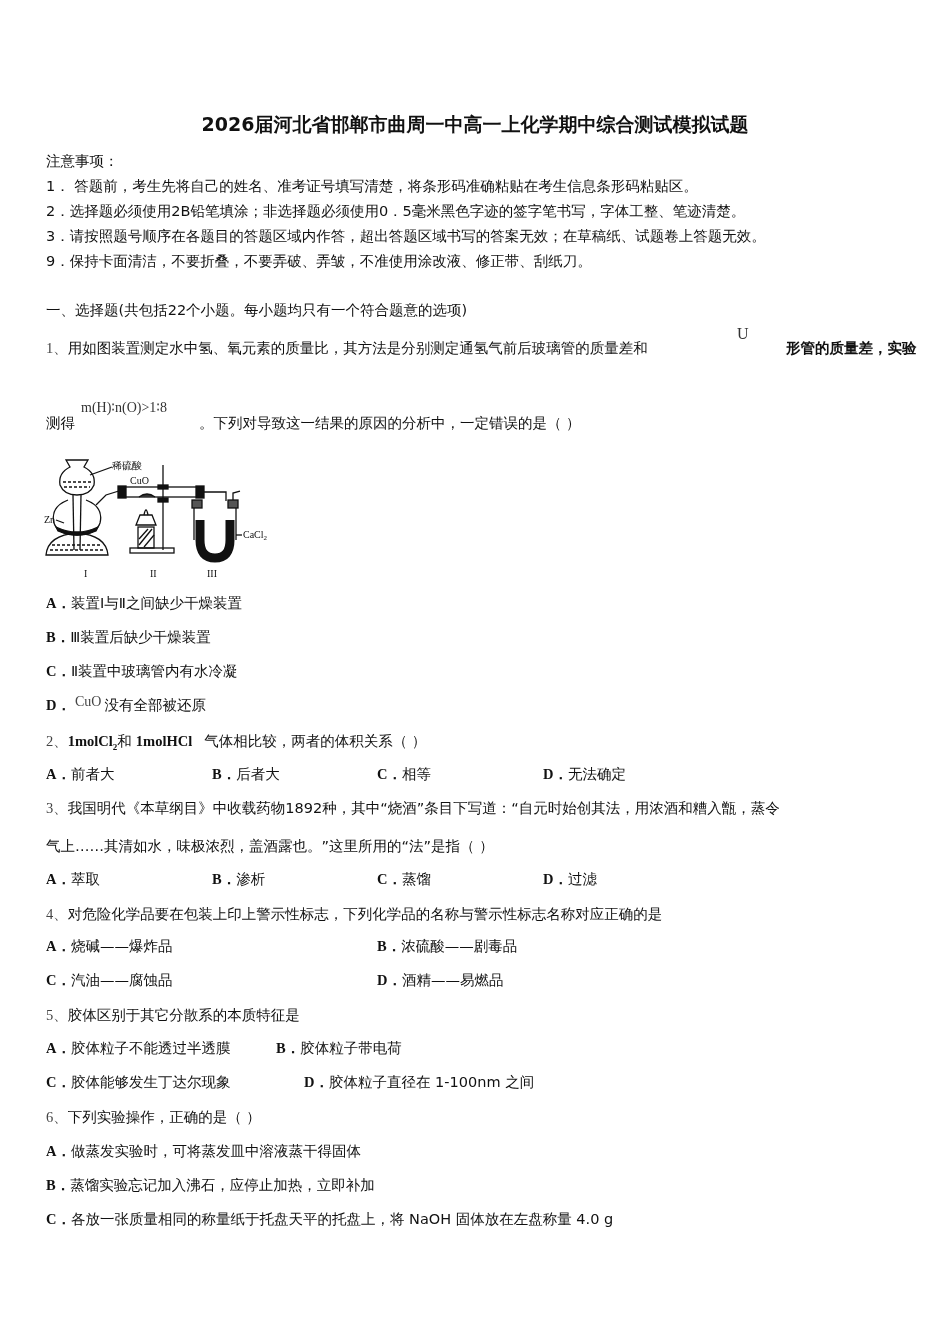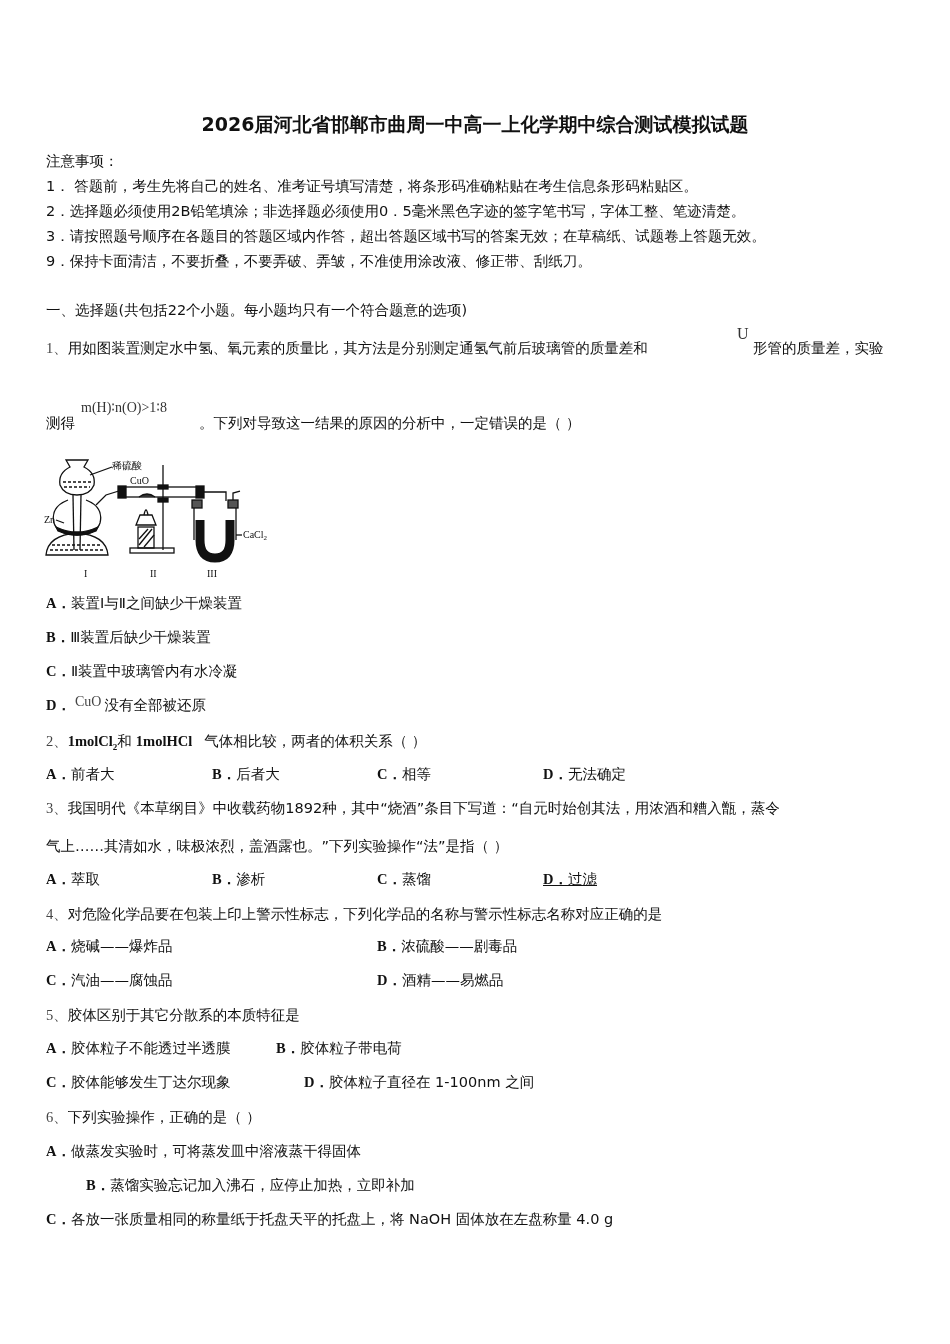--- a/index.html
+++ b/index.html
@@ -26,21 +26,21 @@
 <div class="abs line sans" style="top:201px;">2．选择题必须使用2B铅笔填涂；非选择题必须使用0．5毫米黑色字迹的签字笔书写，字体工整、笔迹清楚。</div>
 <div class="abs line sans" style="top:226px;">3．请按照题号顺序在各题目的答题区域内作答，超出答题区域书写的答案无效；在草稿纸、试题卷上答题无效。</div>
 <div class="abs line sans" style="top:251px;">9．保持卡面清洁，不要折叠，不要弄破、弄皱，不准使用涂改液、修正带、刮纸刀。</div>
 
 <div class="abs line sans" style="top:300px;">一、选择题(共包括22个小题。每小题均只有一个符合题意的选项)</div>
 
 <div class="abs line sans" style="top:338px;">
   <span class="light">1、</span><span>用如图装置测定水中氢、氧元素的质量比，其方法是分别测定通氢气前后玻璃管的质量差和</span>
 </div>
 <span class="sup" style="left:737px; top:325px; font-size:16px;">U</span>
-<div class="abs line sans" style="left:753px; top:338px;">形管的质量差，实验</div>
+<div class="abs line sans" style="left:786px; top:338px;font-weight:bold;">形管的质量差，实验</div>
 
 <div class="abs line sans" style="top:413px;">测得</div>
 <span class="sup" style="left:81px; top:399px;">m(H)∶n(O)&gt;1∶8</span>
 <div class="abs line sans" style="left:199px; top:413px;">。下列对导致这一结果的原因的分析中，一定错误的是（   ）</div>
 
 <div class="figure">
   <svg width="230" height="130" viewBox="0 0 230 130">
     <g stroke="#111" stroke-width="1.3" fill="none">
 
       <path d="M22 5 L44 5 L40 12 Q52 18 50 30 Q46 40 33 40 Q20 40 16 30 Q14 18 26 12 Z"></path>
@@ -109,25 +109,25 @@
   <span class="light">2、</span><span class="b">1molCl</span><sub class="b" style="font-size:9px;">2</sub><span>和</span><span class="b" style="margin-left:4px; margin-right:12px;">1molHCl</span><span>气体相比较，两者的体积关系（    ）</span>
 </div>
 <div class="opt" style="left:46px; top:765px;"><span class="b">A．</span><span class="sans">前者大</span></div>
 <div class="opt" style="left:212px; top:765px;"><span class="b">B．</span><span class="sans">后者大</span></div>
 <div class="opt" style="left:377px; top:765px;"><span class="b">C．</span><span class="sans">相等</span></div>
 <div class="opt" style="left:543px; top:765px;"><span class="b">D．</span><span class="sans">无法确定</span></div>
 
 <div class="abs line sans" style="top:798px;">
   <span class="light">3、</span><span>我国明代《本草纲目》中收载药物1892种，其中“烧酒”条目下写道：“自元时始创其法，用浓酒和糟入甑，蒸令</span>
 </div>
-<div class="abs line sans" style="top:836px;">气上……其清如水，味极浓烈，盖酒露也。”下列实验操作“法”是指（          ）</div>
+<div class="abs line sans" style="top:836px;">气上……其清如水，味极浓烈，盖酒露也。”这里所用的“法”是指（          ）</div>
 <div class="opt" style="left:46px; top:870px;"><span class="b">A．</span><span class="sans">萃取</span></div>
 <div class="opt" style="left:212px; top:870px;"><span class="b">B．</span><span class="sans">渗析</span></div>
 <div class="opt" style="left:377px; top:870px;"><span class="b">C．</span><span class="sans">蒸馏</span></div>
-<div class="opt" style="left:543px; top:870px;text-decoration:underline;"><span class="b">D．</span><span class="sans">过滤</span></div>
+<div class="opt" style="left:543px; top:870px;"><span class="b">D．</span><span class="sans">过滤</span></div>
 
 <div class="abs line sans" style="top:904px;">
   <span class="light">4、</span><span>对危险化学品要在包装上印上警示性标志，下列化学品的名称与警示性标志名称对应正确的是</span>
 </div>
 <div class="opt" style="left:46px; top:937px;text-align:center;"><span class="b">A．</span><span class="sans">烧碱——爆炸品</span></div>
 <div class="opt" style="left:377px; top:937px;"><span class="b">B．</span><span class="sans">浓硫酸——剧毒品</span></div>
 <div class="opt" style="left:46px; top:971px;"><span class="b">C．</span><span class="sans">汽油——腐蚀品</span></div>
 <div class="opt" style="left:377px; top:971px;"><span class="b">D．</span><span class="sans">酒精——易燃品</span></div>
 
 <div class="abs line sans" style="top:1005px;">
@@ -135,14 +135,14 @@
 </div>
 <div class="opt" style="left:46px; top:1039px;"><span class="b">A．</span><span class="sans">胶体粒子不能透过半透膜</span></div>
 <div class="opt" style="left:276px; top:1039px;"><span class="b">B．</span><span class="sans">胶体粒子带电荷</span></div>
 <div class="opt" style="left:46px; top:1073px;"><span class="b">C．</span><span class="sans">胶体能够发生丁达尔现象</span></div>
 <div class="opt" style="left:276px; top:1073px;margin-left:28px;"><span class="b">D．</span><span class="sans">胶体粒子直径在 1-100nm 之间</span></div>
 
 <div class="abs line sans" style="top:1107px;">
   <span class="light">6、</span><span>下列实验操作，正确的是（     ）</span>
 </div>
 <div class="opt" style="left:46px; top:1142px;"><span class="b">A．</span><span class="sans">做蒸发实验时，可将蒸发皿中溶液蒸干得固体</span></div>
-<div class="opt" style="left:46px; top:1176px;margin-left:40px;"><span class="b">B．</span><span class="sans">蒸馏实验忘记加入沸石，应停止加热，立即补加</span></div>
+<div class="opt" style="left:46px; top:1176px;"><span class="b">B．</span><span class="sans">蒸馏实验忘记加入沸石，应停止加热，立即补加</span></div>
 <div class="opt" style="left:46px; top:1210px;"><span class="b">C．</span><span class="sans">各放一张质量相同的称量纸于托盘天平的托盘上，将 NaOH 固体放在左盘称量 4.0 g</span></div>
 
 </body></html>

